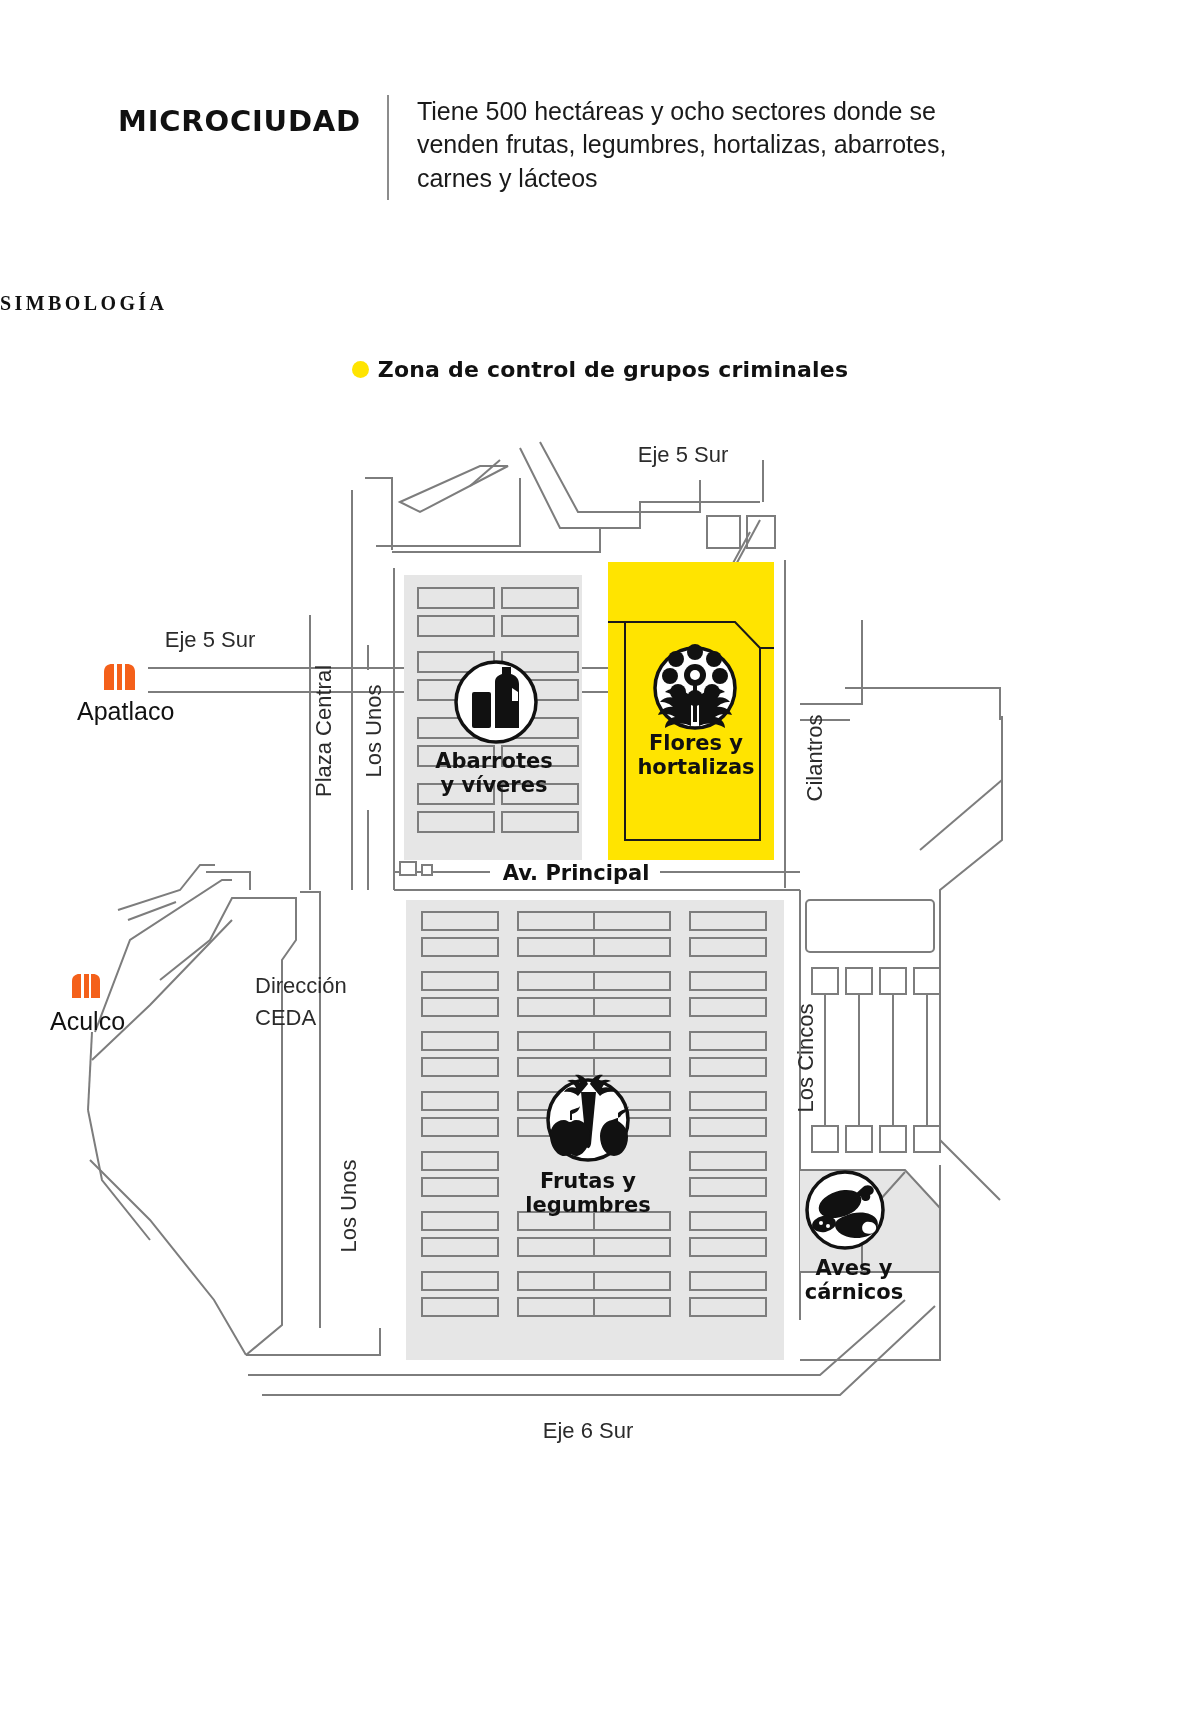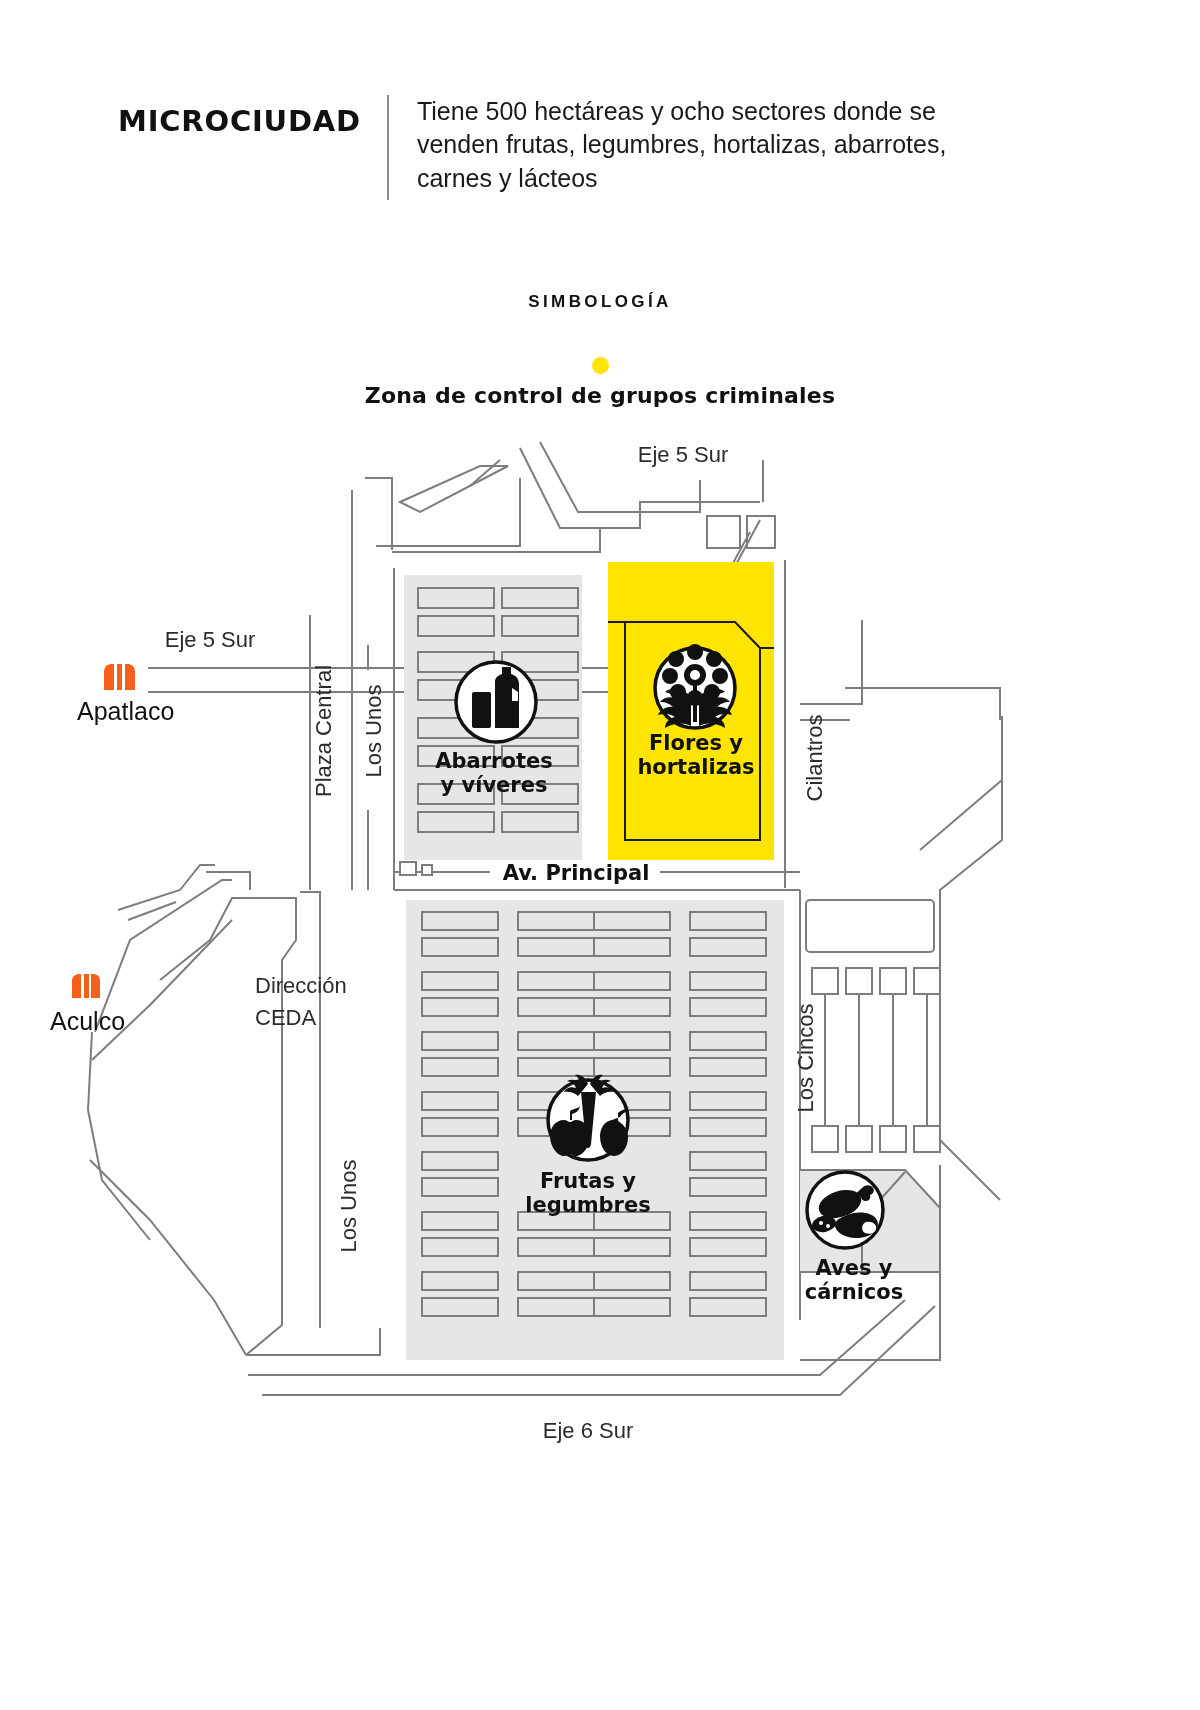--- a/index.html
+++ b/index.html
@@ -38,30 +38,28 @@
     font-size:25px;
     line-height:1.33;
     color:#1a1a1a;
     max-width:600px;
     font-weight:400;
   }
 
   
   .legend-title{
     position:absolute;top:292px;left:0;width:1200px;
-    text-align:center;
-    font-size:17px;font-weight:bold;letter-spacing:3.4px;
+    font-size:20px;font-weight:bold;letter-spacing:3.4px;
     color:#111;
-    font-family:Liberation Sans, sans-serif;
+    font-family:Liberation Serif, serif;
   }
   .legend-row{
     position:absolute;top:357px;left:0;width:1200px;
     display:flex;justify-content:center;align-items:center;
     gap:9px;
-    flex-direction:column;
   }
   .legend-dot{
     width:17px;height:17px;border-radius:50%;
     background:#ffe400;display:inline-block;flex:none;
   }
   .legend-label{
     font-size:22px;font-weight:bold;color:#111;letter-spacing:0.2px;
     font-family:"DejaVu Sans", sans-serif;
   }
 

